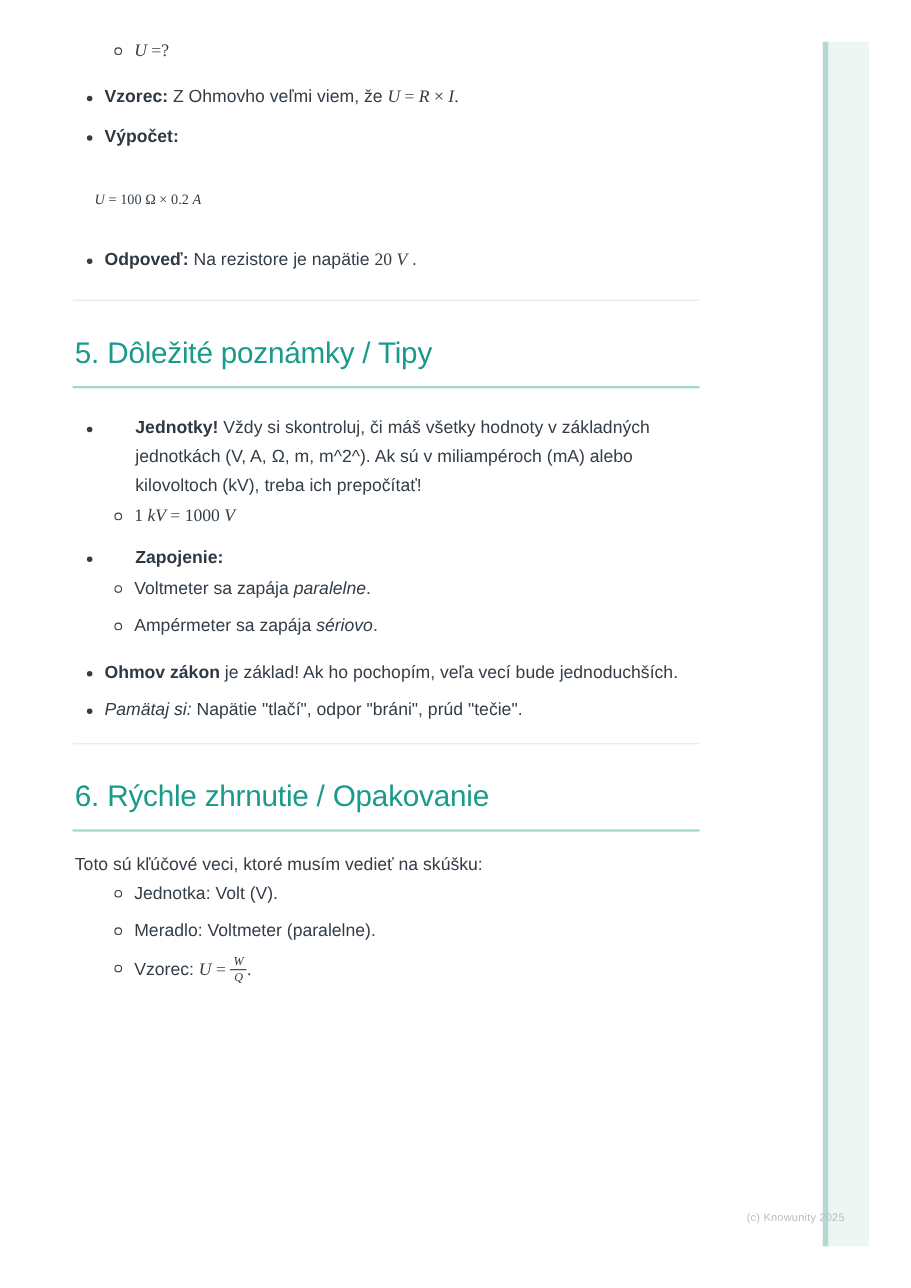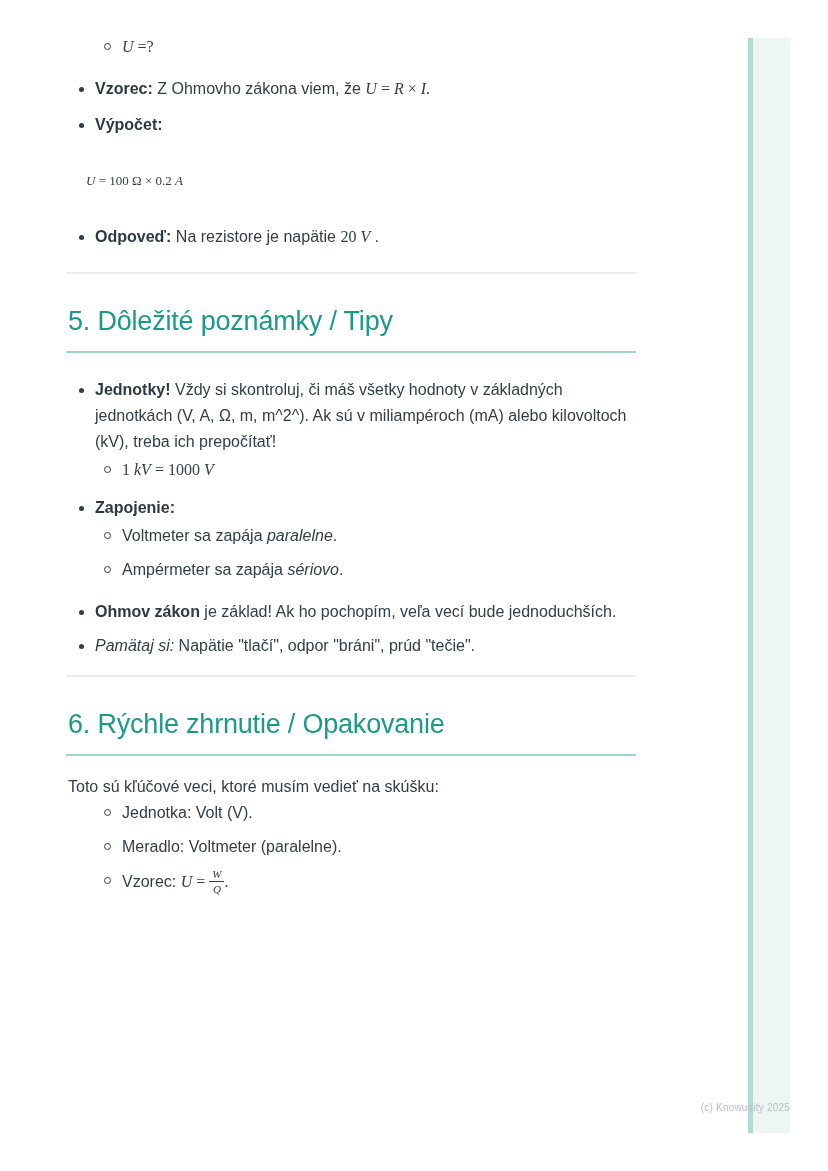--- a/index.html
+++ b/index.html
@@ -32,48 +32,48 @@
   
   h2 { font-size:27px; line-height:34px; font-weight:400; color:#1a9a8a;
        letter-spacing:-0.2px; margin:30px 0 0 0; padding:0 0 13px 2px;
        border-bottom:2px solid #9fd5cd; }
   .divider { height:0; border:none; border-top:2px solid #ececec; border-radius:2px; margin:22px 0 0 0; }
   .divider.second { margin-top:16px; }
   .intro { margin:18px 0 0 0; padding-left:2px; line-height:26px; }
 
   
   .mb16 { margin-bottom:16px; } .mb12 { margin-bottom:12px; } .mb10 { margin-bottom:10px; }
-  .mb2  { margin-bottom:2px; }  .mb0  { margin-bottom:0; }
+  .mb2  { margin-bottom:2px;gap:28px; }  .mb0  { margin-bottom:0; }
   .mt30 { margin-top:30px; } .mt38 { margin-top:38px; } .mt24 { margin-top:24px; } .mt12 { margin-top:12px; }
 
   
   .side-strip { position:absolute; left:748px; top:38px; width:42px; height:1095px;
                 background:#eef6f4; border-left:5px solid #b2dad3; box-sizing:border-box; z-index:1; }
 
   
-  .footer { position:absolute; top:1102px; right:38px; font-size:10px;
+  .footer { position:absolute; top:1102px; right:60px; font-size:10px;
             color:#b8bec3; letter-spacing:0.2px; z-index:2; }
 </style>
 </head>
 <body>
 
 <div class="doc">
 
   <div class="li mb16">
     <span class="g2">
         <span class="ring"></span>
       </span>
     <span class="txt"><span class="mi">U</span><span class="mn"> =?</span></span>
   </div>
 
   <div class="li mb10">
     <span class="g1">
         <span class="dot"></span>
       </span>
-    <span class="txt"><b class="lbl">Vzorec:</b><span> Z Ohmovho zákona viem, že </span><span class="mi">U</span><span class="mn"> = </span><span class="mi">R</span><span class="mn"> × </span><span class="mi">I</span><span class="mn">.</span></span>
+    <span class="txt"><b class="lbl">Vzorec:</b><span> Z Ohmovho veľmi viem, že </span><span class="mi">U</span><span class="mn"> = </span><span class="mi">R</span><span class="mn"> × </span><span class="mi">I</span><span class="mn">.</span></span>
   </div>
 
   <div class="li">
     <span class="g1">
         <span class="dot"></span>
       </span>
     <span class="txt"><b class="lbl">Výpočet:</b></span>
   </div>
 
   <div class="eq mt30"><span class="mi">U</span><span class="mn"> = 100 Ω × 0.2 </span><span class="mi">A</span></div>

